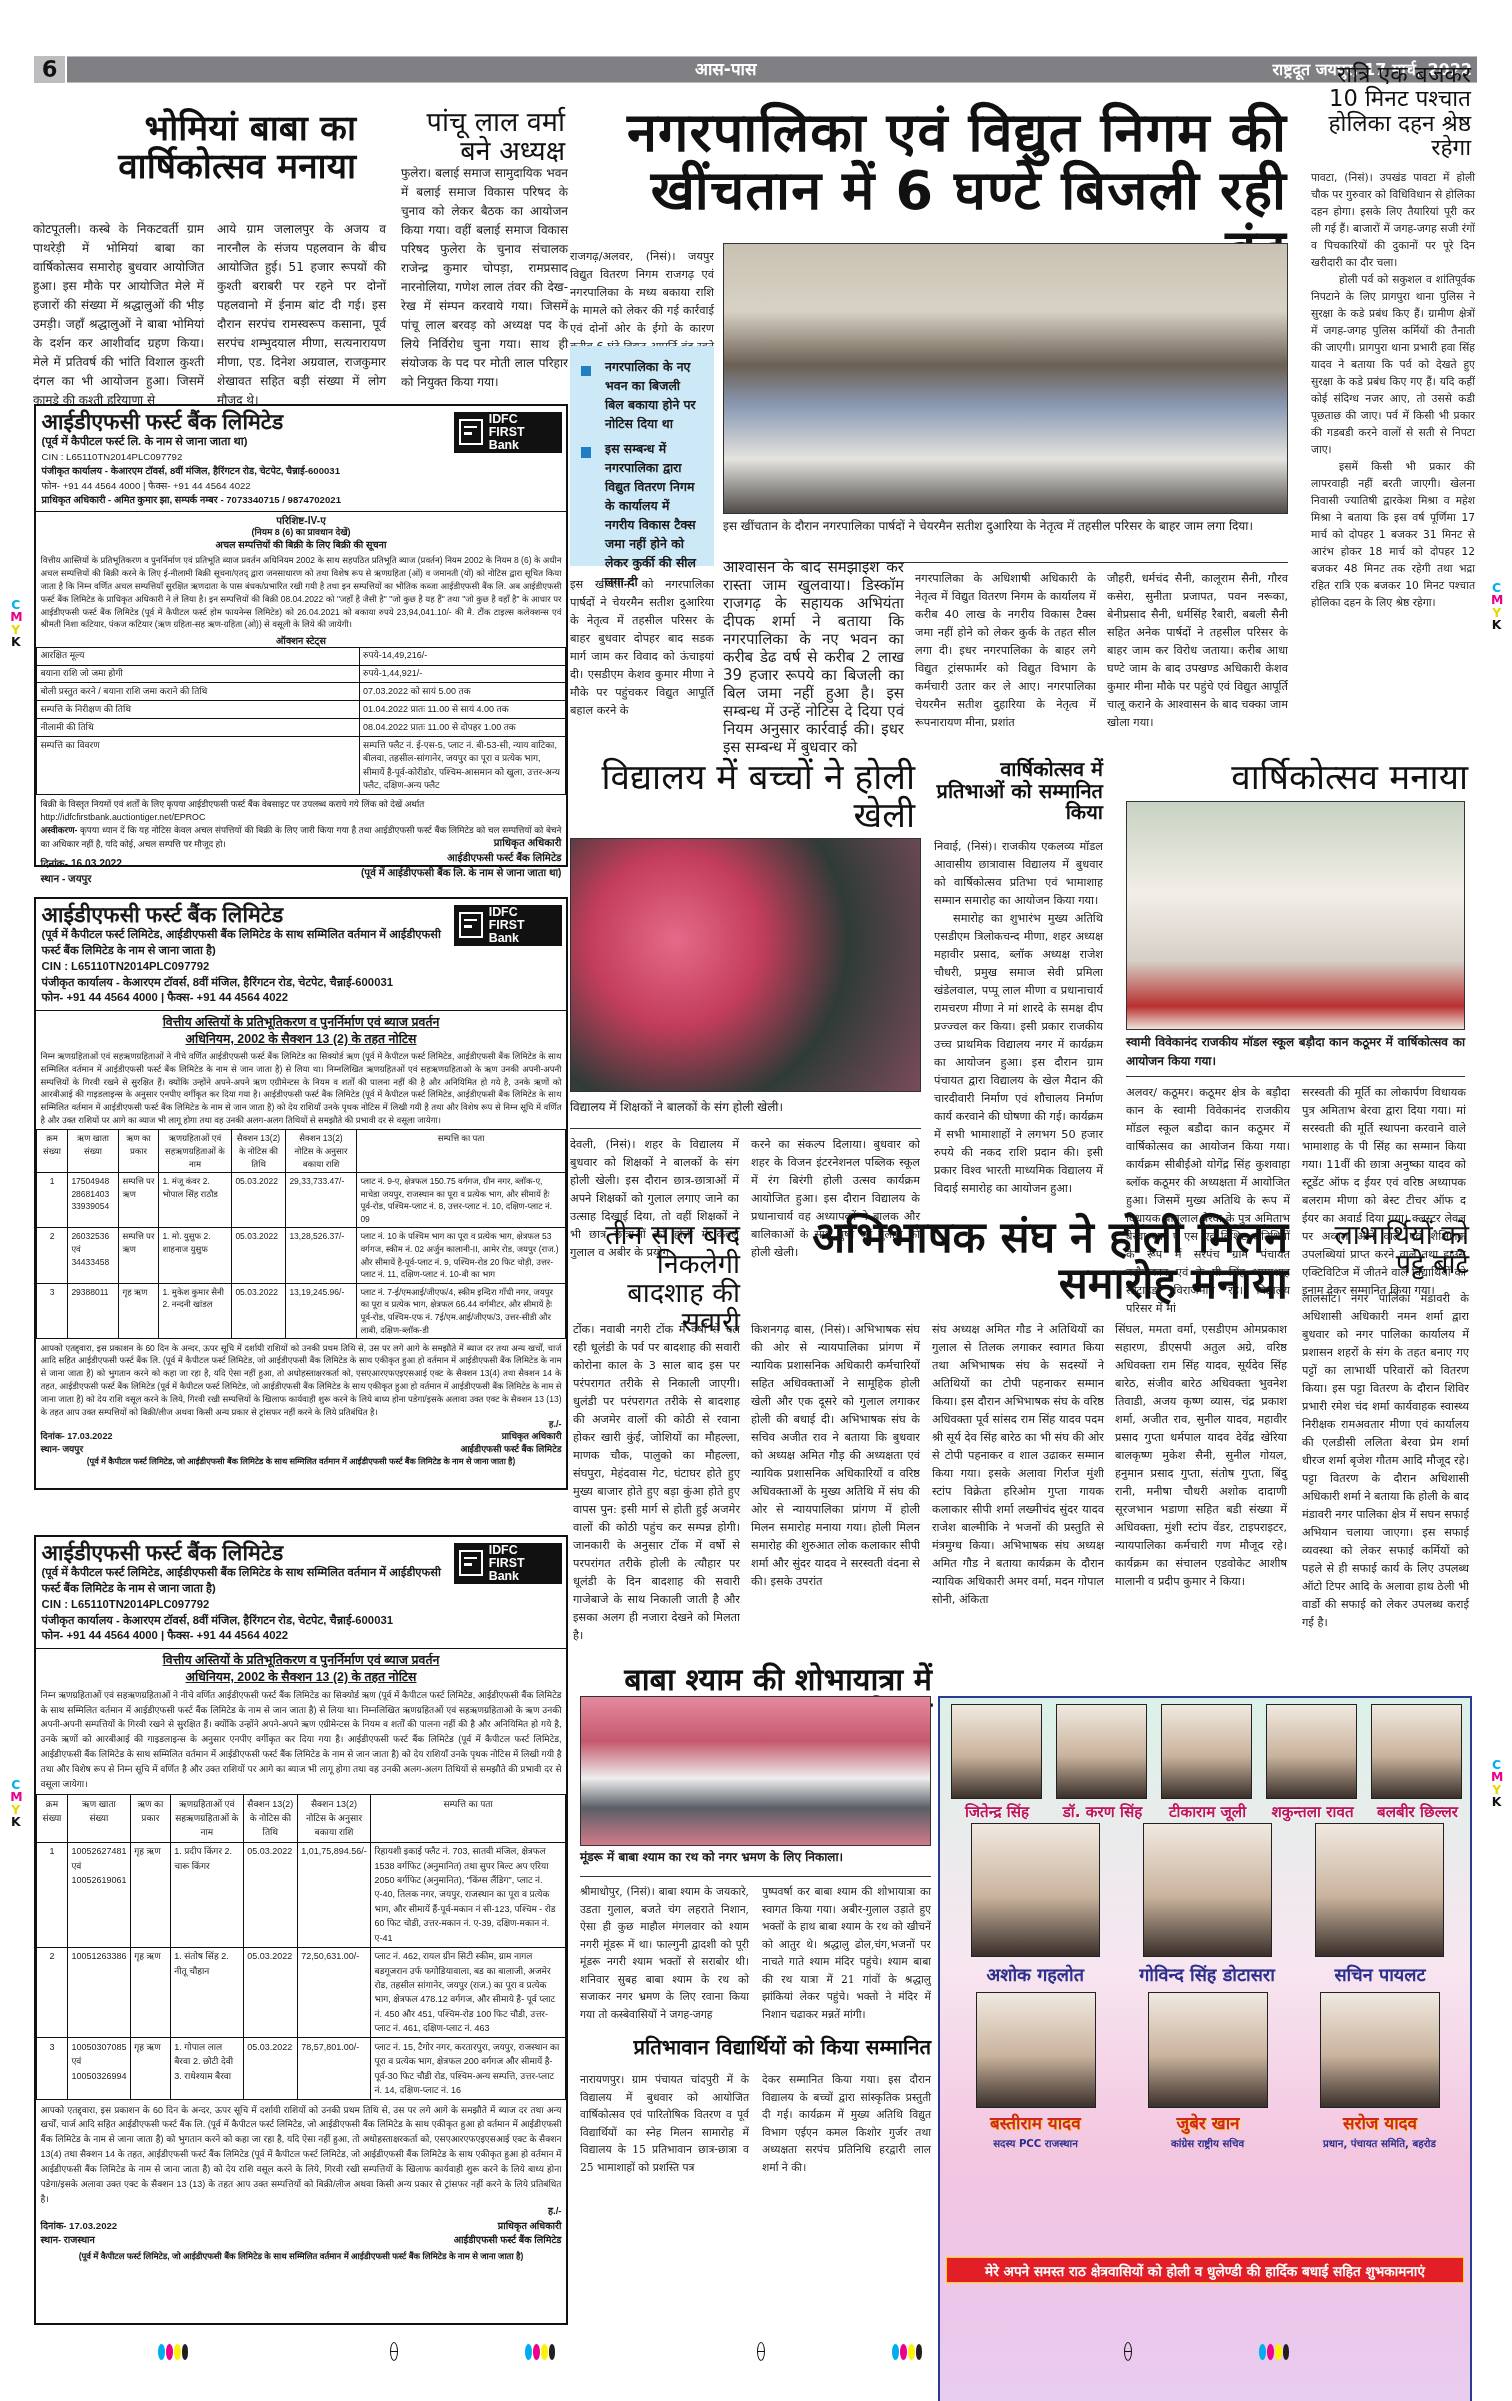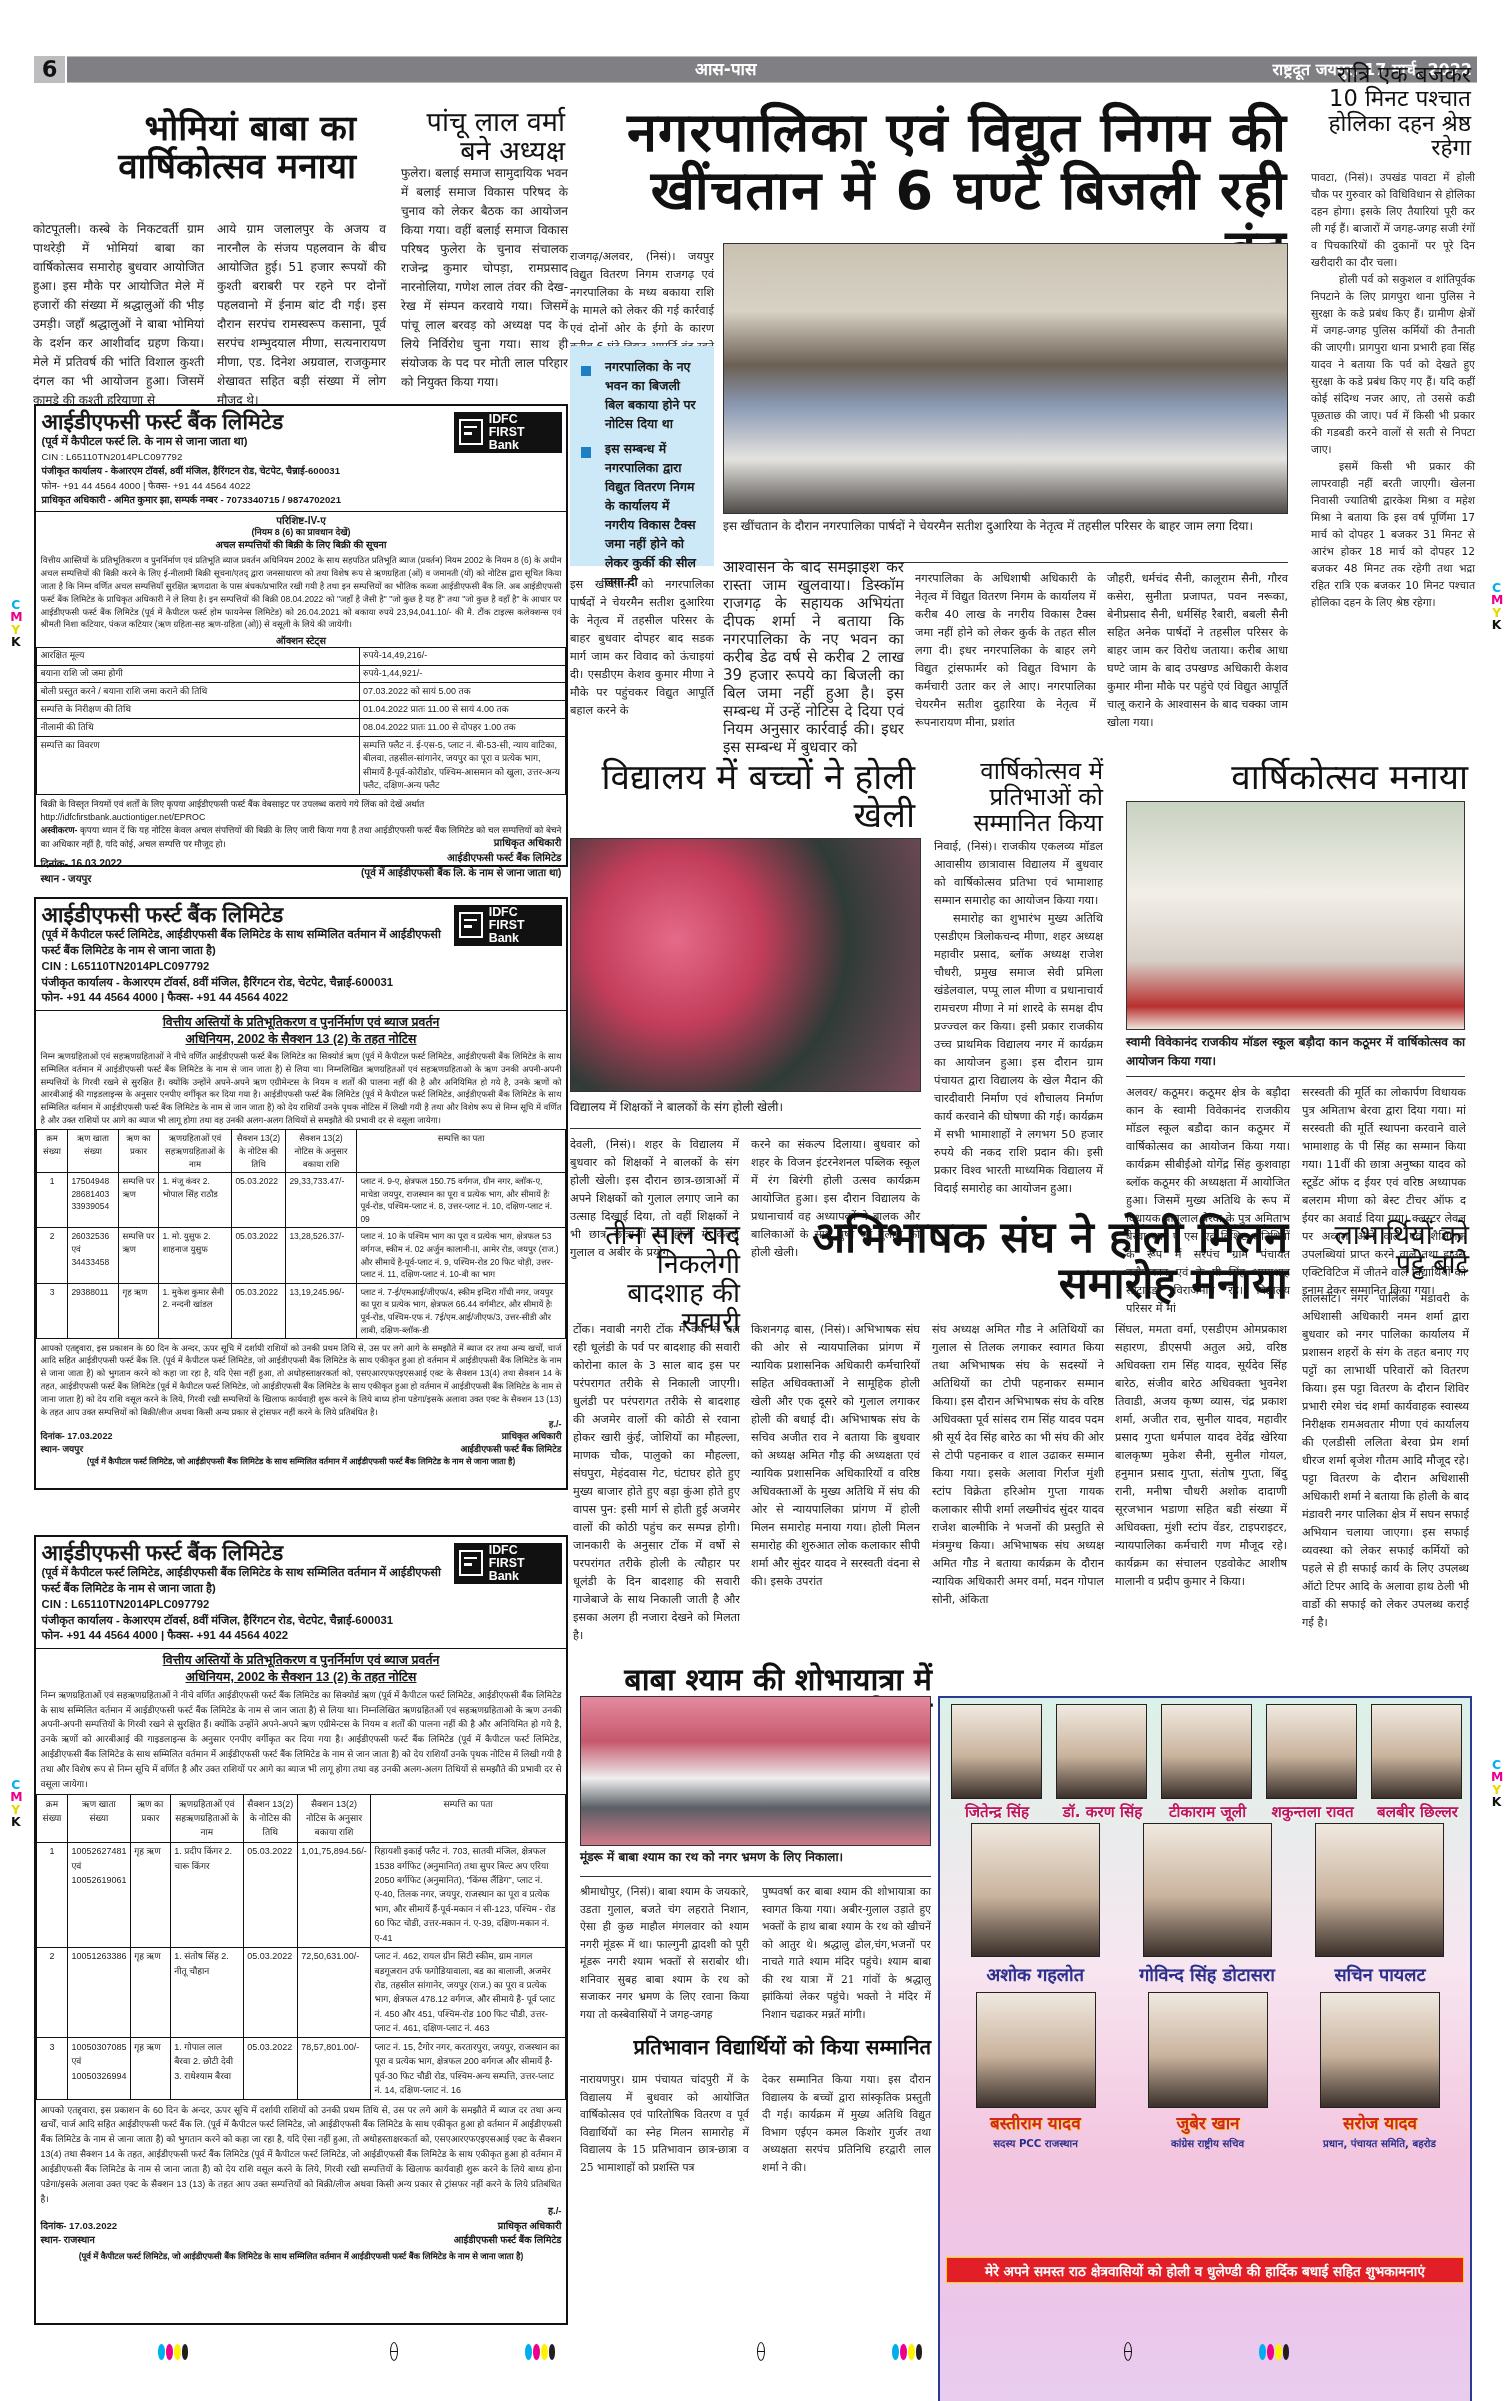--- a/index.html
+++ b/index.html
@@ -316,21 +316,21 @@
   </div>
 </div>
 
 <div class="abs hl" style="left:576px;top:759px;width:339px;font-size:35px;font-weight:normal">विद्यालय में बच्चों ने होली खेली</div>
 <div class="photo ph-holi" style="left:570px;top:838px;width:351px;height:254px"></div>
 <div class="abs body" style="left:570px;top:1098px;width:351px">विद्यालय में शिक्षकों ने बालकों के संग होली खेली।</div>
 <div class="rule" style="left:570px;top:1128px;width:351px"></div>
 <div class="col body" style="left:570px;top:1136px;width:169px;font-size:11.3px;line-height:18px">देवली, (निसं)। शहर के विद्यालय में बुधवार को शिक्षकों ने बालकों के संग होली खेली। इस दौरान छात्र-छात्राओं में अपने शिक्षकों को गुलाल लगाए जाने का उत्साह दिखाई दिया, तो वहीं शिक्षकों ने भी छात्र छात्राओं को होली में केवल गुलाल व अबीर के प्रयोग</div>
 <div class="col body" style="left:751px;top:1136px;width:169px;font-size:11.3px;line-height:18px">करने का संकल्प दिलाया। बुधवार को शहर के विजन इंटरनेशनल पब्लिक स्कूल में रंग बिरंगी होली उत्सव कार्यक्रम आयोजित हुआ। इस दौरान विद्यालय के प्रधानाचार्य वह अध्यापकों ने बालक और बालिकाओं के साथ पुष्प एवं गुलाल की होली खेली।</div>
 
-<div class="abs hl" style="left:934px;top:759px;width:169px;font-size:24px;font-weight:normal">वार्षिकोत्सव में प्रतिभाओं को सम्मानित किया</div>
+<div class="abs hl" style="left:934px;top:759px;width:169px;font-size:20px;font-weight:bold">वार्षिकोत्सव में प्रतिभाओं को सम्मानित किया</div>
 <div class="col body" style="left:934px;top:838px;width:169px;font-size:11.3px;line-height:18px">
   <p>निवाई, (निसं)। राजकीय एकलव्य मॉडल आवासीय छात्रावास विद्यालय में बुधवार को वार्षिकोत्सव प्रतिभा एवं भामाशाह सम्मान समारोह का आयोजन किया गया।</p>
   <p style="text-indent:19px">समारोह का शुभारंभ मुख्य अतिथि एसडीएम त्रिलोकचन्द मीणा, शहर अध्यक्ष महावीर प्रसाद, ब्लॉक अध्यक्ष राजेश चौधरी, प्रमुख समाज सेवी प्रमिला खंडेलवाल, पप्पू लाल मीणा व प्रधानाचार्य रामचरण मीणा ने मां शारदे के समक्ष दीप प्रज्ज्वल कर किया। इसी प्रकार राजकीय उच्च प्राथमिक विद्यालय नगर में कार्यक्रम का आयोजन हुआ। इस दौरान ग्राम पंचायत द्वारा विद्यालय के खेल मैदान की चारदीवारी निर्माण एवं शौचालय निर्माण कार्य करवाने की घोषणा की गई। कार्यक्रम में सभी भामाशाहों ने लगभग 50 हजार रुपये की नकद राशि प्रदान की। इसी प्रकार विश्व भारती माध्यमिक विद्यालय में विदाई समारोह का आयोजन हुआ।</p>
 </div>
 
 <div class="abs hl" style="left:1118px;top:759px;width:350px;font-size:35px;font-weight:normal">वार्षिकोत्सव मनाया</div>
 <div class="photo ph-school" style="left:1126px;top:801px;width:339px;height:229px"></div>
 <div class="abs body" style="left:1126px;top:1033px;width:339px;font-weight:bold">स्वामी विवेकानंद राजकीय मॉडल स्कूल बड़ौदा कान कठूमर में वार्षिकोत्सव का आयोजन किया गया।</div>
 <div class="rule" style="left:1126px;top:1076px;width:339px"></div>
 <div class="col body" style="left:1126px;top:1084px;width:164px;font-size:11.3px;line-height:18px">अलवर/ कठूमर। कठूमर क्षेत्र के बड़ौदा कान के स्वामी विवेकानंद राजकीय मॉडल स्कूल बडौदा कान कठूमर में वार्षिकोत्सव का आयोजन किया गया। कार्यक्रम सीबीईओ योगेंद्र सिंह कुशवाहा ब्लॉक कठूमर की अध्यक्षता में आयोजित हुआ। जिसमें मुख्य अतिथि के रूप में विधायक बाबूलाल बेरवा के पुत्र अमिताभ बेरवा आर ए एस एवं विशिष्ट अतिथियों के रूप में सरपंच ग्राम पंचायत बड़ौदाकान एवं के पी सिंह भामाशाह सीटाहेडा विराजमान रहे। विद्यालय परिसर में मां</div>

